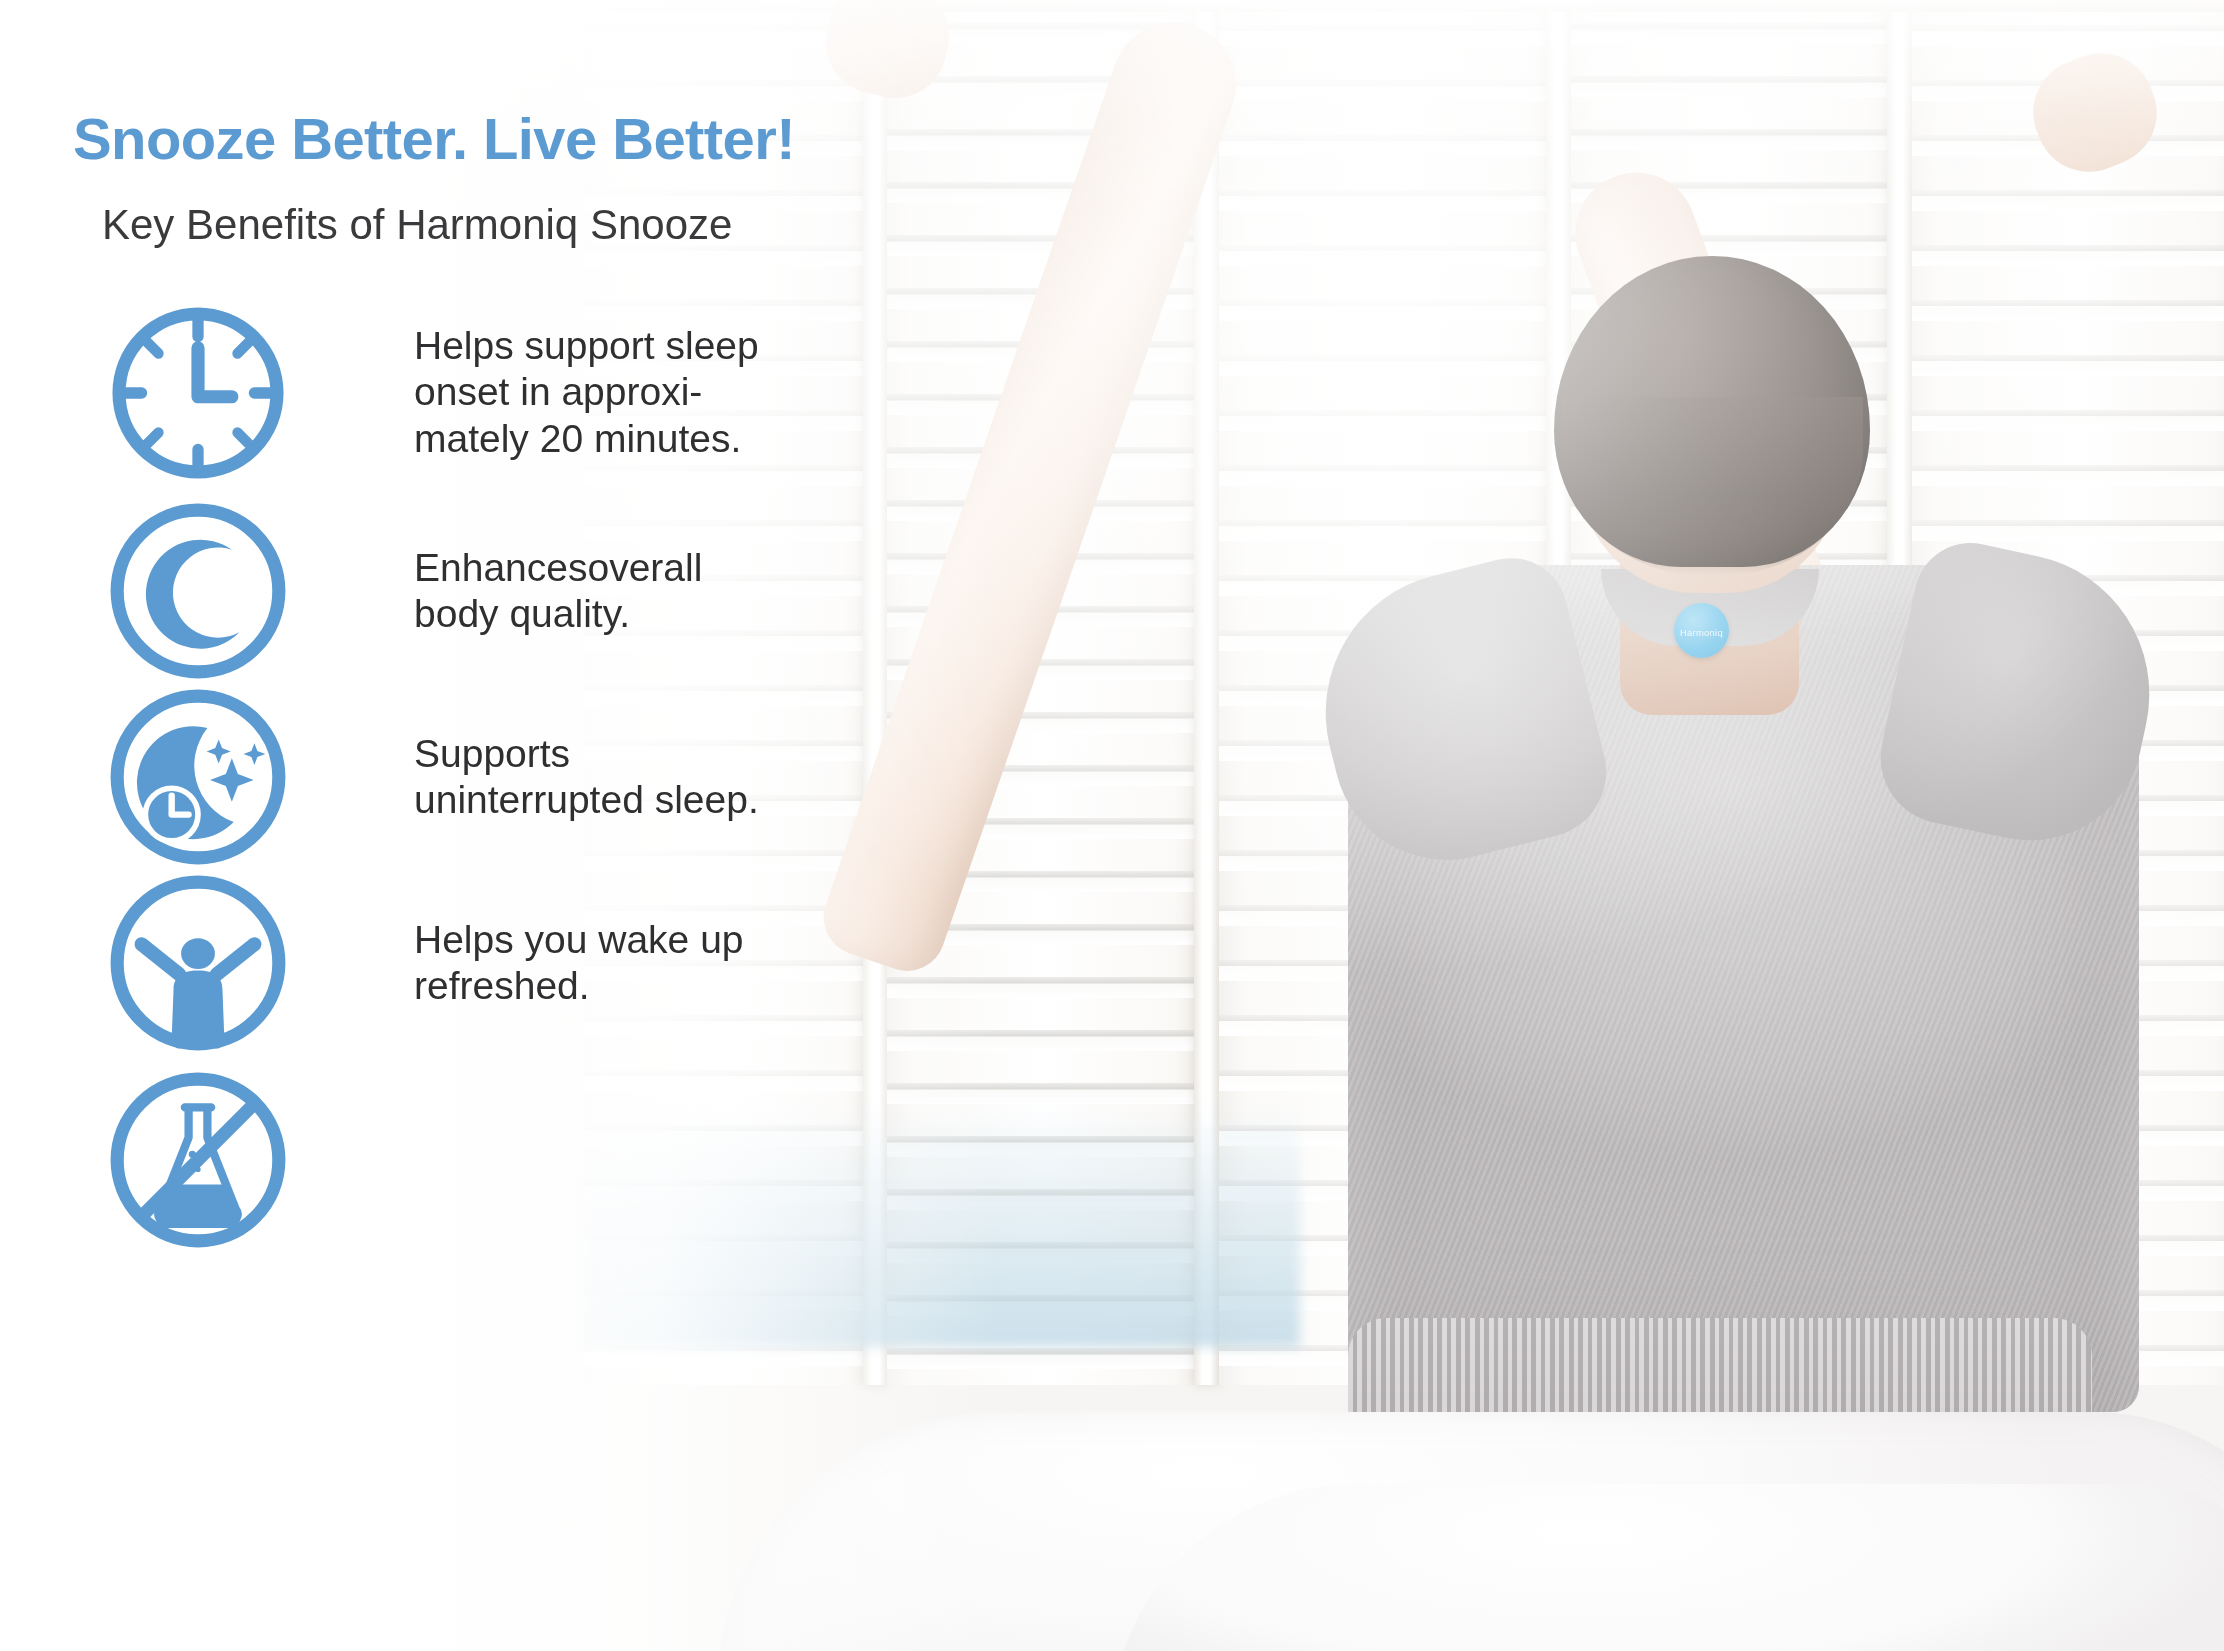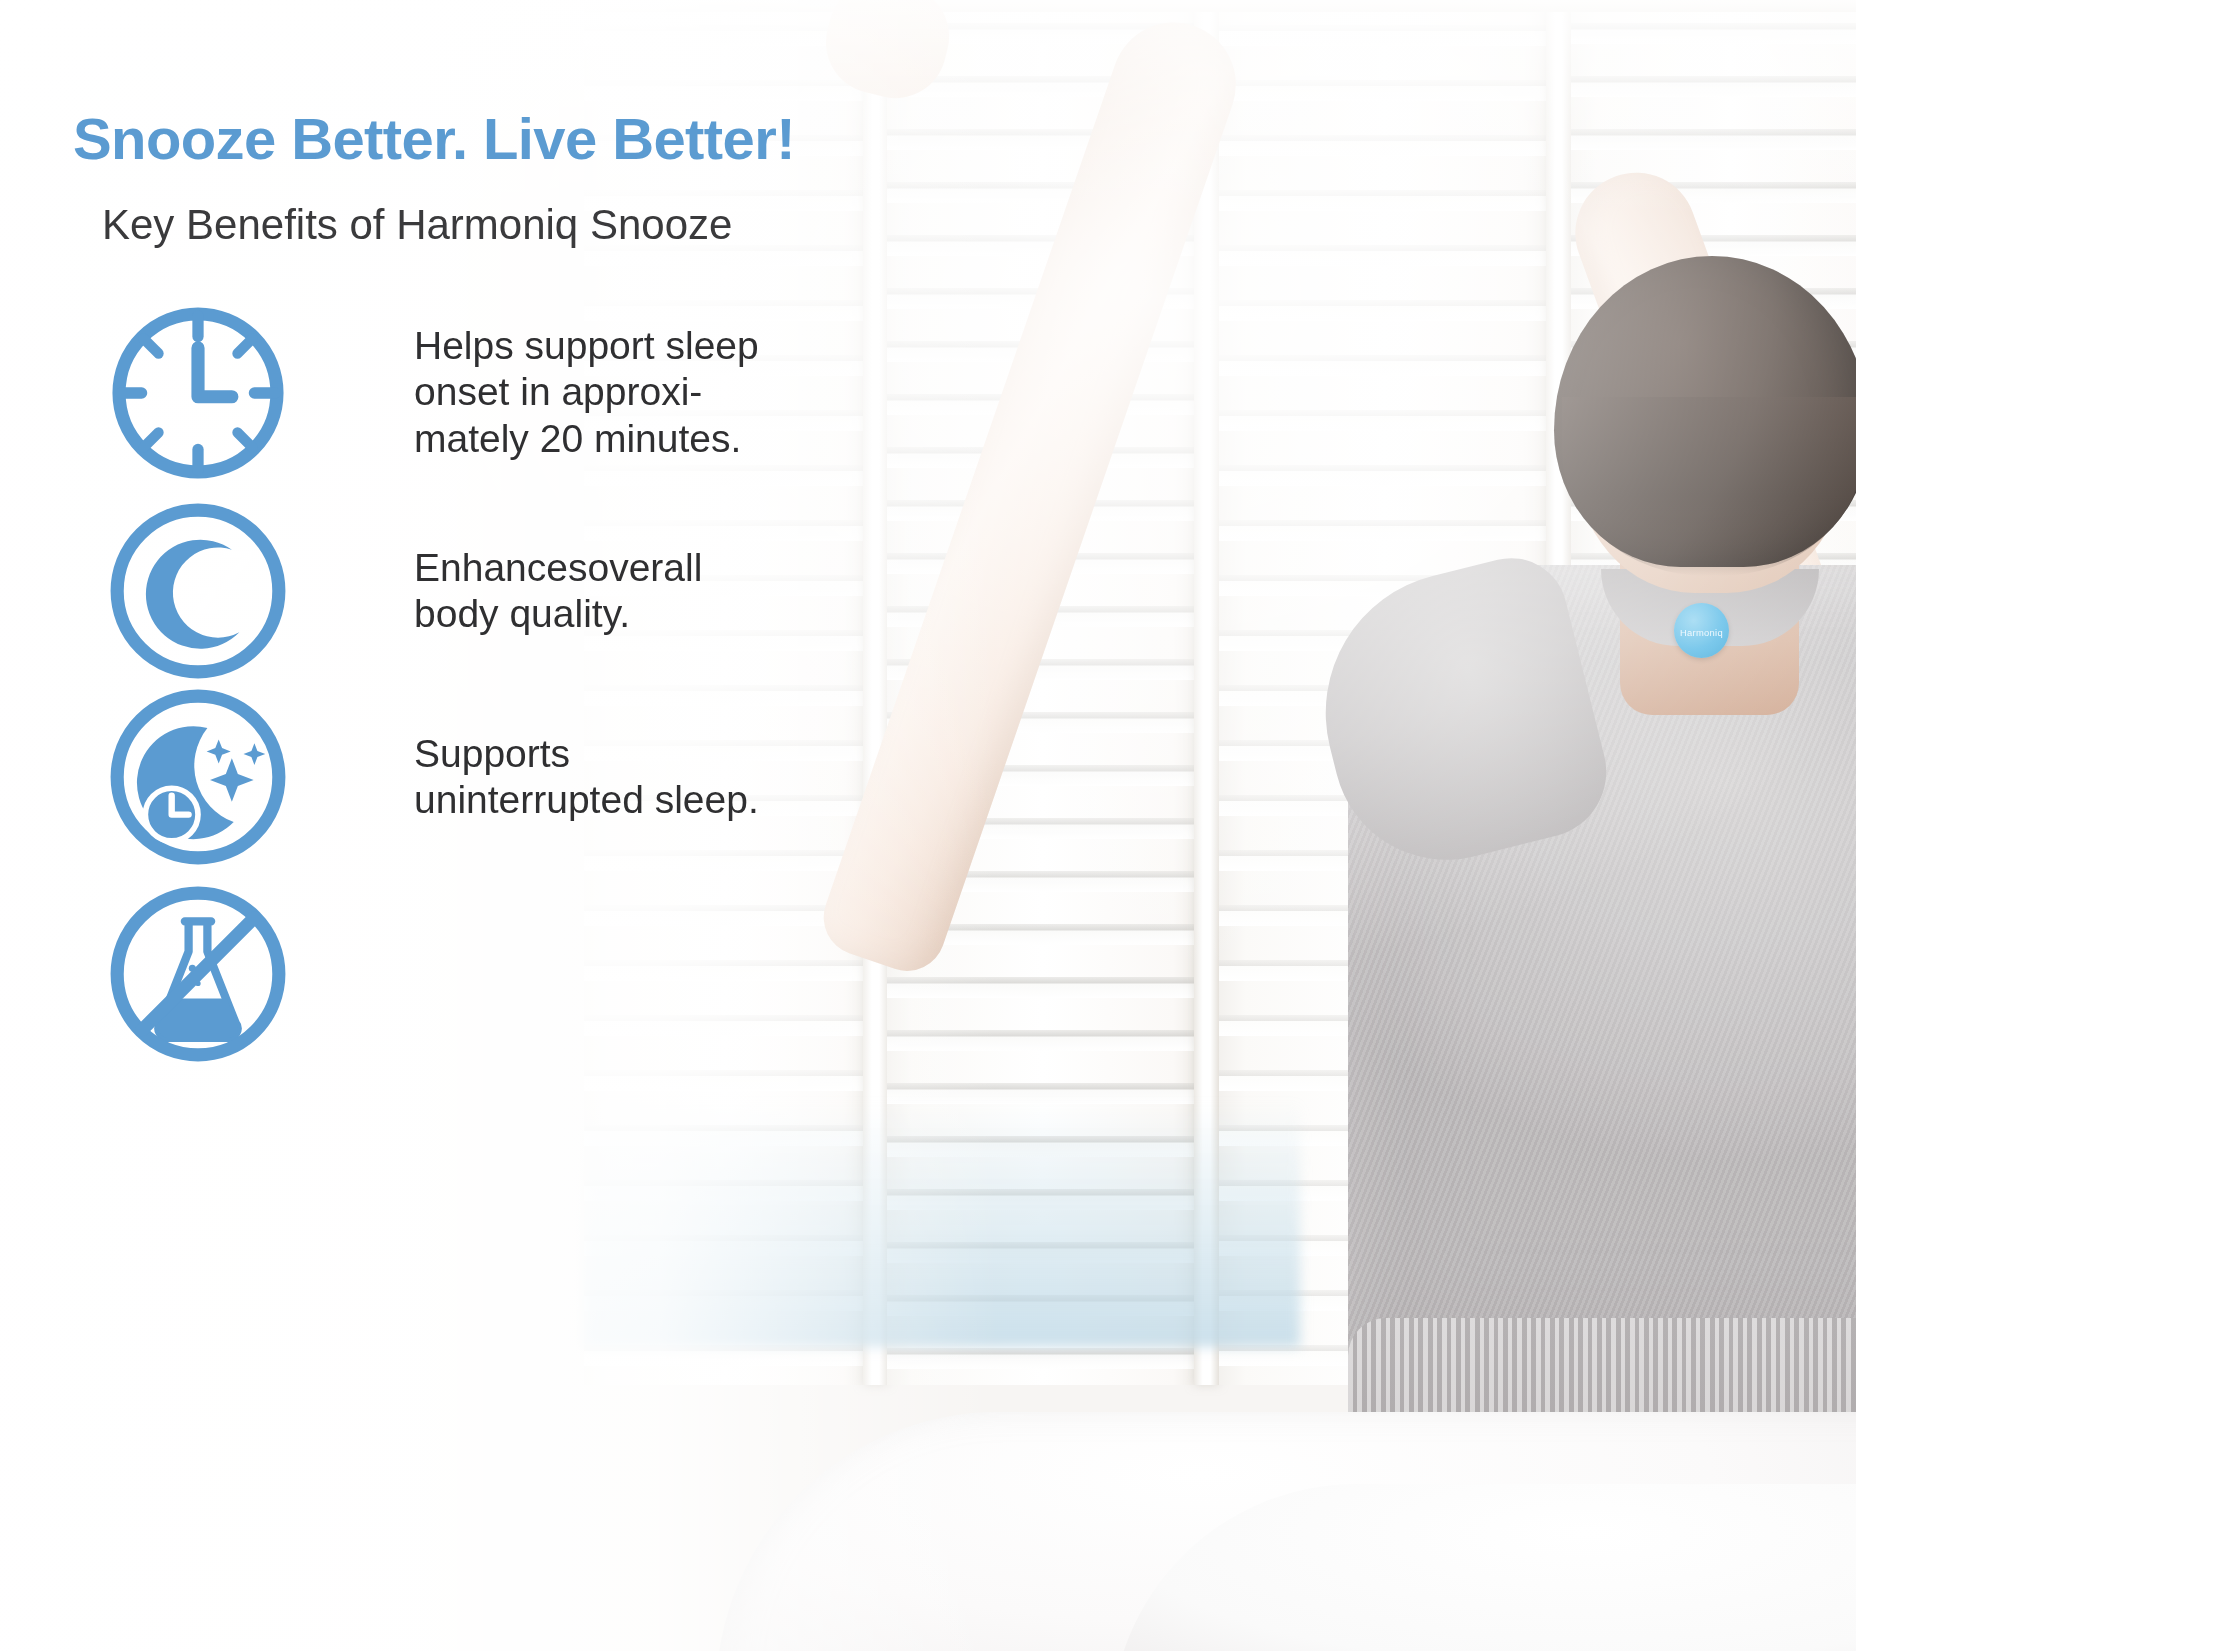--- a/index.html
+++ b/index.html
@@ -1,18 +1,18 @@
 <!DOCTYPE html>
 <html style="font-size:15px"><head>
 <meta charset="utf-8">
 <style>
   html,body{margin:0;padding:0;background:#fff;}
   body{width:2224px;height:1652px;overflow:hidden;font-family:"Liberation Sans",sans-serif;}
 
-  #stage{position:relative;width:1856px;height:1652px;overflow:hidden;background:#ffffff;}
+  #stage{position:relative;width:2224px;height:1652px;overflow:hidden;background:#ffffff;}
 
   
   .photo{position:absolute;inset:0;overflow:hidden;}
 
   
   .room-base{position:absolute;inset:0;
     background:
       radial-gradient(ellipse 847px 659px at 78% 12%, #ffffff 0%, #fdfcfb 45%, #f7f5f3 100%),
       linear-gradient(180deg,#fbfaf9 0%,#f6f4f2 55%,#f2efec 100%);
   }
@@ -302,20 +302,34 @@
             <path d="M61 30 l1.8 4.6 L67.4 36.4 L62.8 38.2 L61 42.8 L59.2 38.2 L54.6 36.4 L59.2 34.6 Z" fill="#5b9bd1"></path>
             <path d="M80 32 l1.6 4.2 L85.8 37.8 L81.6 39.4 L80 43.6 L78.4 39.4 L74.2 37.8 L78.4 36.2 Z" fill="#5b9bd1"></path>
             <circle cx="36" cy="70" r="14" fill="#5b9bd1" stroke="#ffffff" stroke-width="3"></circle>
             <polyline points="36,60 36,70 45,70" fill="none" stroke="#ffffff" stroke-width="3.4" stroke-linecap="round" stroke-linejoin="round"></polyline>
           </svg>
         </span>
         <div class="txt">Supports
 uninterrupted sleep.</div>
       </div>
 
+      <div class="benefit b4">
+        <span class="ic">
+          <svg viewBox="0 0 100 100" width="188" height="188" aria-hidden="true">
+            <circle cx="50" cy="50" r="43" fill="none" stroke="#5b9bd1" stroke-width="7"></circle>
+            <ellipse cx="50" cy="45" rx="9" ry="8.2" fill="#5b9bd1"></ellipse>
+            <path d="M50 54 c-9 0 -13 4 -13 10 l-1 26 h28 l-1 -26 c0 -6 -4 -10 -13 -10 z" fill="#5b9bd1"></path>
+            <path d="M40 56 L20 40" stroke="#5b9bd1" stroke-width="7.5" stroke-linecap="round" fill="none"></path>
+            <path d="M60 56 L80 40" stroke="#5b9bd1" stroke-width="7.5" stroke-linecap="round" fill="none"></path>
+            <path d="M44 74 l-4 18 M56 74 l4 18" stroke="#5b9bd1" stroke-width="7" stroke-linecap="round" fill="none"></path>
+          </svg>
+        </span>
+        <div class="txt">Helps you wake up
+refreshed.</div>
+      </div>
 
       <div class="benefit b5">
         <span class="ic">
           <svg viewBox="0 0 100 100" width="188" height="188" aria-hidden="true">
             <g stroke="#5b9bd1" fill="none" stroke-linecap="round" stroke-linejoin="round">
               <path d="M43 22 h14 M45 22 v16 L30 76 a5 5 0 0 0 4.6 8 h30.8 a5 5 0 0 0 4.6 -8 L55 38 V22" stroke-width="4.4"></path>
             </g>
             <path d="M34.6 63 h30.8 l4.6 13 a5 5 0 0 1 -4.6 8 h-30.8 a5 5 0 0 1 -4.6 -8 z" fill="#5b9bd1"></path>
             <circle cx="47" cy="47" r="1.9" fill="#5b9bd1"></circle>
             <circle cx="50" cy="55" r="1.4" fill="#5b9bd1"></circle>

